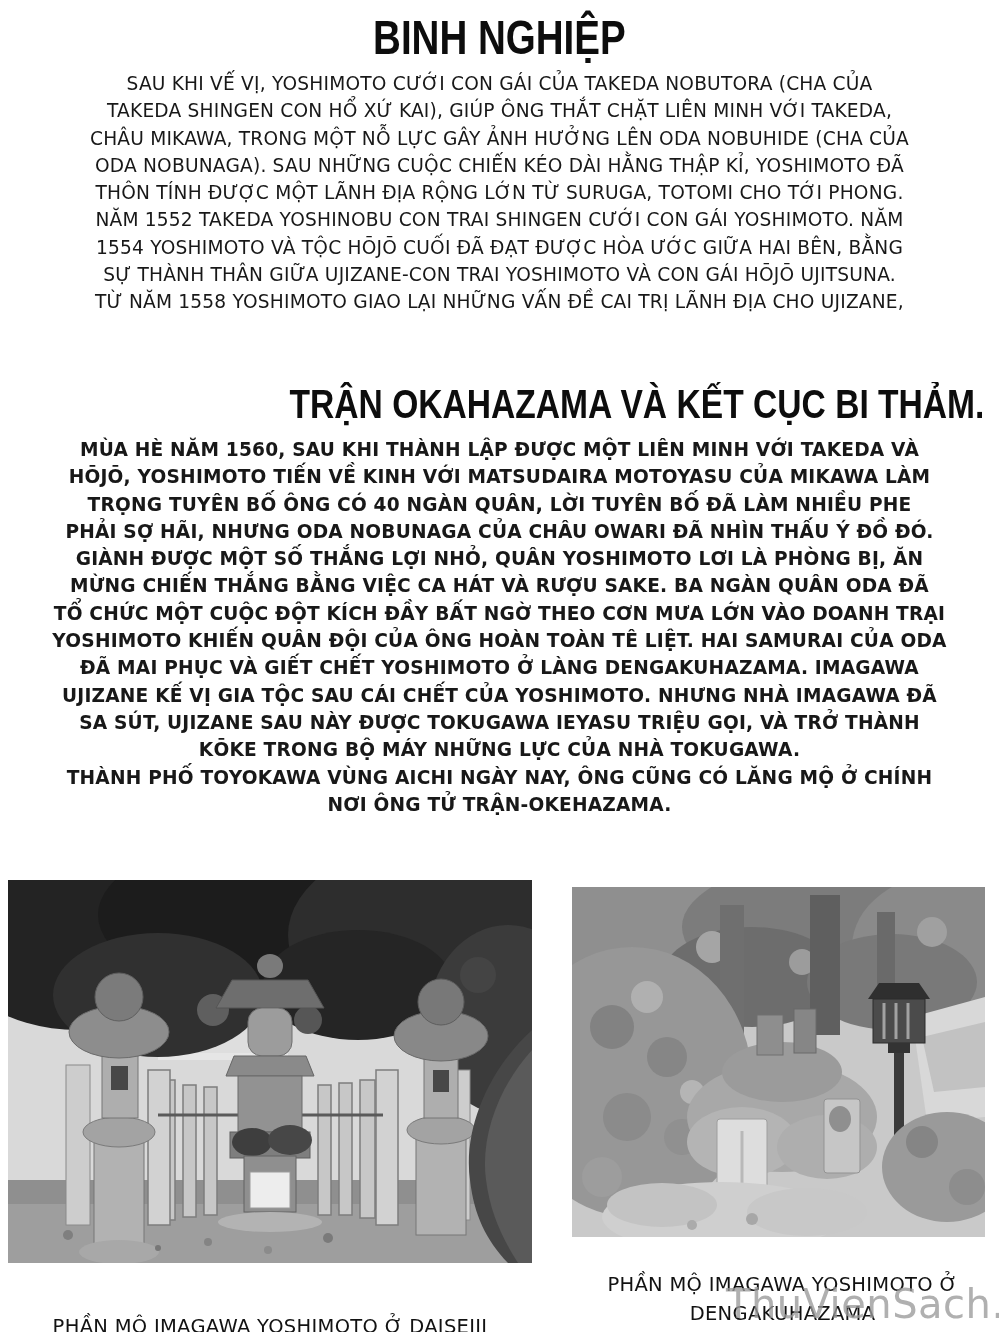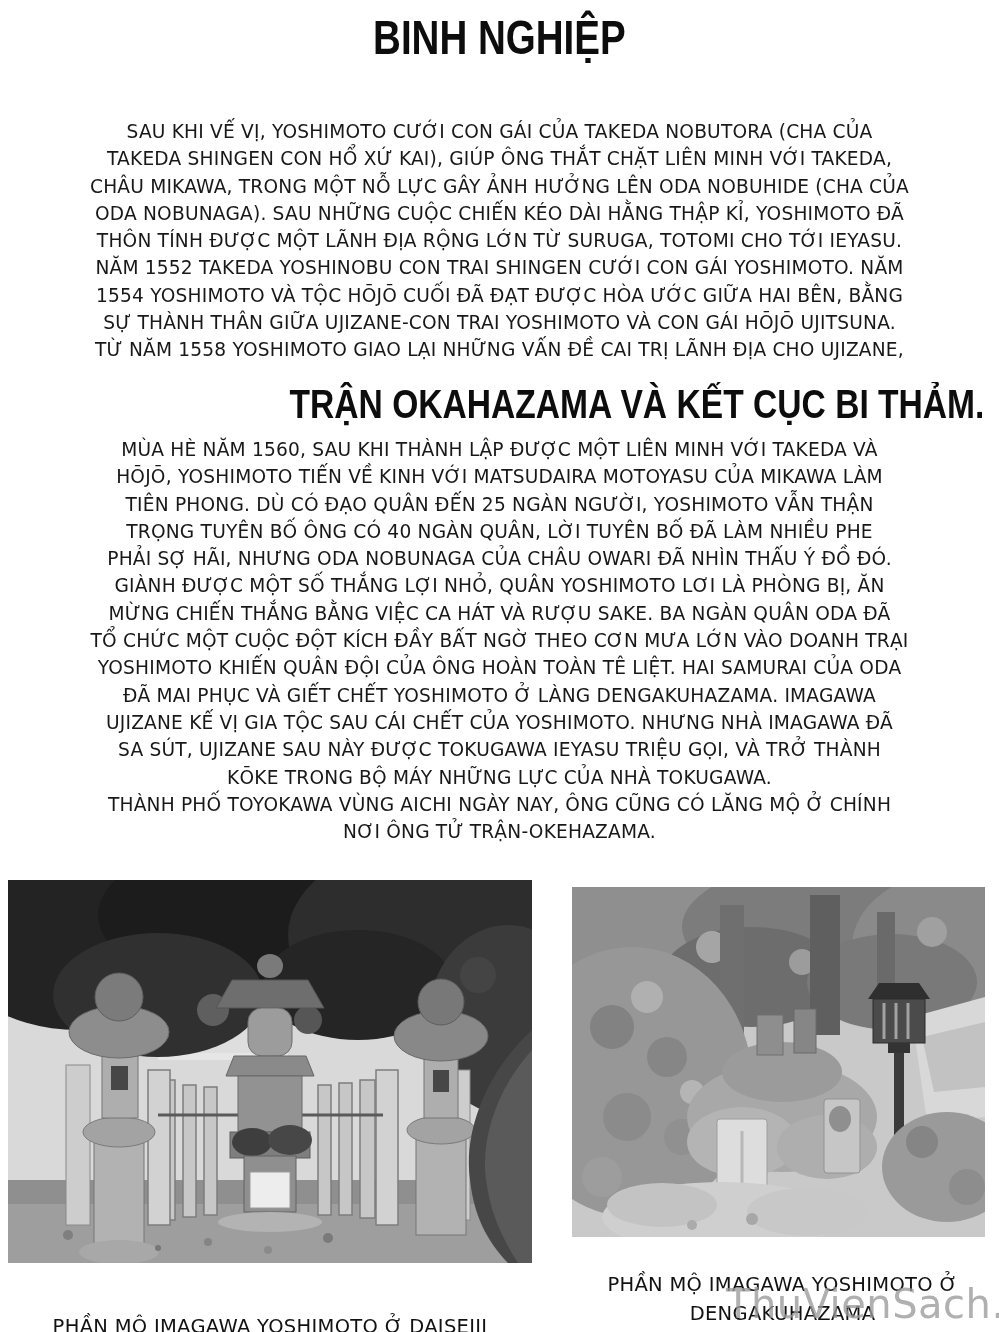--- a/index.html
+++ b/index.html
@@ -43,22 +43,22 @@
     text-align:center;
     font-size:18.6px;
     font-weight:normal;
     letter-spacing:0.2px;
     color:#181818;
   }
   .para .ln {
     white-space:nowrap;
     height:27.3px; line-height:27.3px;
   }
-  .para1 { top:70px;margin-top:48px; }
-  .para2 { top:436px; }
+  .para1 { top:70px; }
+  .para2 { top:436px;font-weight:bold; }
   .photo {
     position:absolute;
     background:#cfcfcf;
     overflow:hidden;
   }
   .photo svg { display:block; }
   .photo-left  { left:8px;  top:880px; width:524px; height:383px; }
   .photo-right { left:572px; top:887px; width:413px; height:350px; }
   .caption {
     position:absolute;
@@ -87,35 +87,34 @@
 
 <div class="page-title">
   <span>BINH NGHIỆP</span>
 </div>
 
 <div class="para para1">
   <div class="ln">SAU KHI VẾ VỊ, YOSHIMOTO CƯỚI CON GÁI CỦA TAKEDA NOBUTORA (CHA CỦA</div>
   <div class="ln">TAKEDA SHINGEN CON HỔ XỨ KAI), GIÚP ÔNG THẮT CHẶT LIÊN MINH VỚI TAKEDA,</div>
   <div class="ln">CHÂU MIKAWA, TRONG MỘT NỖ LỰC GÂY ẢNH HƯỞNG LÊN ODA NOBUHIDE (CHA CỦA</div>
   <div class="ln">ODA NOBUNAGA). SAU NHỮNG CUỘC CHIẾN KÉO DÀI HẰNG THẬP KỈ, YOSHIMOTO ĐÃ</div>
-  <div class="ln">THÔN TÍNH ĐƯỢC MỘT LÃNH ĐỊA RỘNG LỚN TỪ SURUGA, TOTOMI CHO TỚI IEYASU.</div>
+  <div class="ln">THÔN TÍNH ĐƯỢC MỘT LÃNH ĐỊA RỘNG LỚN TỪ SURUGA, TOTOMI CHO TỚI PHONG.</div>
   <div class="ln">NĂM 1552 TAKEDA YOSHINOBU CON TRAI SHINGEN CƯỚI CON GÁI YOSHIMOTO. NĂM</div>
   <div class="ln">1554 YOSHIMOTO VÀ TỘC HŌJŌ CUỐI ĐÃ ĐẠT ĐƯỢC HÒA ƯỚC GIỮA HAI BÊN, BẰNG</div>
   <div class="ln">SỰ THÀNH THÂN GIỮA UJIZANE-CON TRAI YOSHIMOTO VÀ CON GÁI HŌJŌ UJITSUNA.</div>
   <div class="ln">TỪ NĂM 1558 YOSHIMOTO GIAO LẠI NHỮNG VẤN ĐỀ CAI TRỊ LÃNH ĐỊA CHO UJIZANE,</div>
 </div>
 
 <div class="section-title">
   <span>TRẬN OKAHAZAMA VÀ KẾT CỤC BI THẢM.</span>
 </div>
 
 <div class="para para2">
   <div class="ln">MÙA HÈ NĂM 1560, SAU KHI THÀNH LẬP ĐƯỢC MỘT LIÊN MINH VỚI TAKEDA VÀ</div>
   <div class="ln">HŌJŌ, YOSHIMOTO TIẾN VỀ KINH VỚI MATSUDAIRA MOTOYASU CỦA MIKAWA LÀM</div>
-  <div class="ln">TIÊN PHONG. DÙ CÓ ĐẠO QUÂN ĐẾN 25 NGÀN NGƯỜI, YOSHIMOTO VẪN THẬN</div>
   <div class="ln">TRỌNG TUYÊN BỐ ÔNG CÓ 40 NGÀN QUÂN, LỜI TUYÊN BỐ ĐÃ LÀM NHIỀU PHE</div>
   <div class="ln">PHẢI SỢ HÃI, NHƯNG ODA NOBUNAGA CỦA CHÂU OWARI ĐÃ NHÌN THẤU Ý ĐỒ ĐÓ.</div>
   <div class="ln">GIÀNH ĐƯỢC MỘT SỐ THẮNG LỢI NHỎ, QUÂN YOSHIMOTO LƠI LÀ PHÒNG BỊ, ĂN</div>
   <div class="ln">MỪNG CHIẾN THẮNG BẰNG VIỆC CA HÁT VÀ RƯỢU SAKE. BA NGÀN QUÂN ODA ĐÃ</div>
   <div class="ln">TỔ CHỨC MỘT CUỘC ĐỘT KÍCH ĐẦY BẤT NGỜ THEO CƠN MƯA LỚN VÀO DOANH TRẠI</div>
   <div class="ln">YOSHIMOTO KHIẾN QUÂN ĐỘI CỦA ÔNG HOÀN TOÀN TÊ LIỆT. HAI SAMURAI CỦA ODA</div>
   <div class="ln">ĐÃ MAI PHỤC VÀ GIẾT CHẾT YOSHIMOTO Ở LÀNG DENGAKUHAZAMA. IMAGAWA</div>
   <div class="ln">UJIZANE KẾ VỊ GIA TỘC SAU CÁI CHẾT CỦA YOSHIMOTO. NHƯNG NHÀ IMAGAWA ĐÃ</div>
   <div class="ln">SA SÚT, UJIZANE SAU NÀY ĐƯỢC TOKUGAWA IEYASU TRIỆU GỌI, VÀ TRỞ THÀNH</div>
   <div class="ln">KŌKE TRONG BỘ MÁY NHỮNG LỰC CỦA NHÀ TOKUGAWA.</div>

